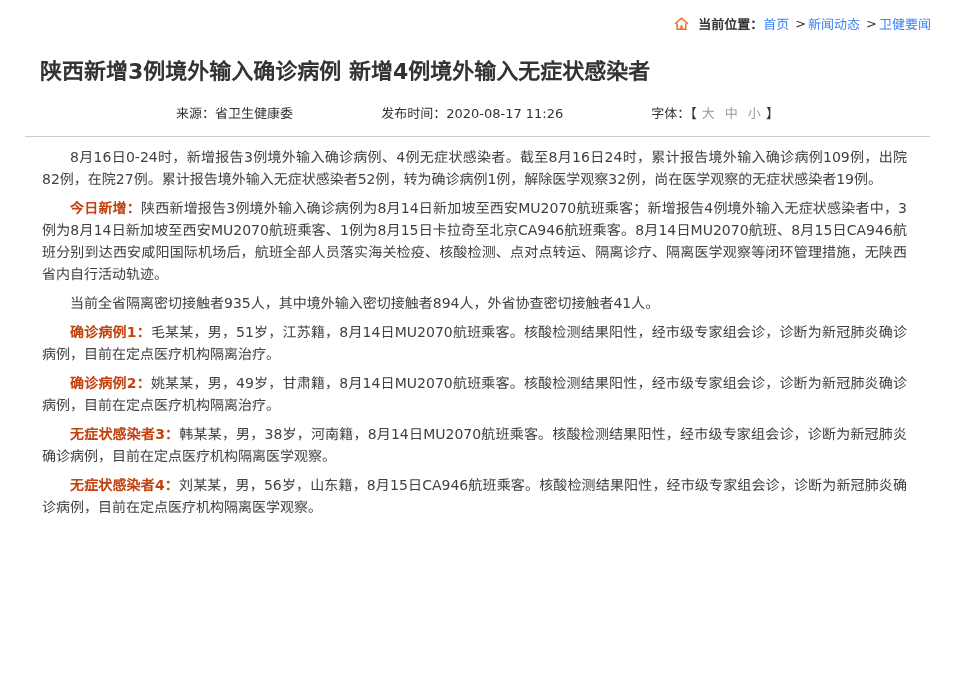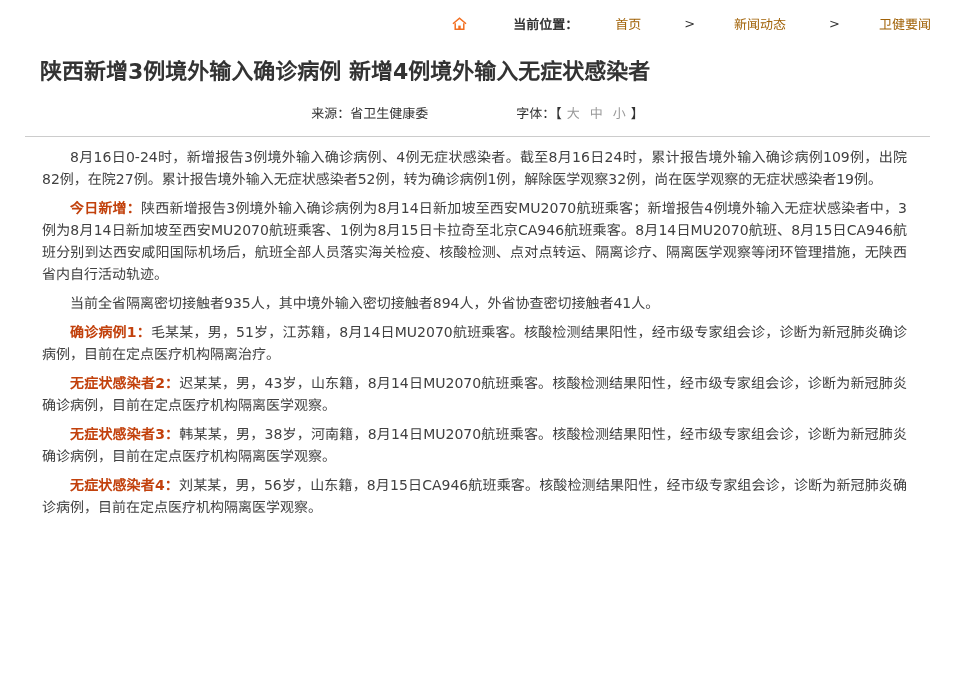--- a/index.html
+++ b/index.html
@@ -1,25 +1,25 @@
 <!DOCTYPE html>
 <html lang="zh-CN"><head>
 <meta charset="utf-8">
 <style>
   html,body{margin:0;padding:0;background:#ffffff;}
   body{font-family:"DejaVu Sans","Liberation Sans",sans-serif;}
   .page{position:relative;width:955px;height:682px;background:#ffffff;overflow:hidden;}
 
   
   .breadcrumb-row{display:flex;justify-content:flex-end;align-items:center;
-    padding:14px 24px 0 0;font-size:13px;color:#333;gap:37px;}
+    padding:14px 24px 0 0;font-size:13px;color:#333;}
   .home-icon{display:inline-flex;align-items:center;margin-right:9px;}
   .home-icon svg{display:block;}
   .bc-label{font-weight:bold;color:#333;}
-  .bc-link{color:#a16207;text-decoration:none;cursor:pointer;font-family:Liberation Serif, serif;}
+  .bc-link{color:#3b82f6;text-decoration:none;cursor:pointer;font-family:Liberation Serif, serif;}
   .bc-sep{margin:0 2px 0 6px;color:#333;}
 
   
   .title{margin:25px 40px 0;text-align:left;font-size:22px;line-height:28px;
     color:#333;font-weight:bold;}
   .meta{display:flex;justify-content:center;align-items:center;gap:88px;
     margin-top:17px;font-size:13px;color:#333;}
   .meta-item{white-space:nowrap;}
   .bracket{color:#333;}
   .fs-btn{color:#999;margin:0 5px;cursor:pointer;}
@@ -50,28 +50,29 @@
     <span class="bc-sep">&gt;</span>
     <a class="bc-link">新闻动态</a>
     <span class="bc-sep">&gt;</span>
     <a class="bc-link">卫健要闻</a>
   </div>
 
   <h1 class="title">陕西新增3例境外输入确诊病例 新增4例境外输入无症状感染者</h1>
 
   <div class="meta">
     <span class="meta-item"><span>来源：</span><span>省卫生健康委</span></span>
+    <span class="meta-item"><span>发布时间：</span><span>2020-08-17 11:26</span></span>
     <span class="meta-item"><span>字体：</span><span class="bracket">【</span><span class="fs-btn">大</span><span class="fs-btn">中</span><span class="fs-btn">小</span><span class="bracket">】</span></span>
   </div>
 
   <hr class="divider">
 
   <div class="content">
     <p><span class="lead"></span><span>8月16日0-24时，新增报告3例境外输入确诊病例、4例无症状感染者。截至8月16日24时，累计报告境外输入确诊病例109例，出院82例，在院27例。累计报告境外输入无症状感染者52例，转为确诊病例1例，解除医学观察32例，尚在医学观察的无症状感染者19例。</span></p>
     <p><span class="lead">今日新增：</span><span>陕西新增报告3例境外输入确诊病例为8月14日新加坡至西安MU2070航班乘客；新增报告4例境外输入无症状感染者中，3例为8月14日新加坡至西安MU2070航班乘客、1例为8月15日卡拉奇至北京CA946航班乘客。8月14日MU2070航班、8月15日CA946航班分别到达西安咸阳国际机场后，航班全部人员落实海关检疫、核酸检测、点对点转运、隔离诊疗、隔离医学观察等闭环管理措施，无陕西省内自行活动轨迹。</span></p>
     <p><span class="lead"></span><span>当前全省隔离密切接触者935人，其中境外输入密切接触者894人，外省协查密切接触者41人。</span></p>
     <p><span class="lead">确诊病例1：</span><span>毛某某，男，51岁，江苏籍，8月14日MU2070航班乘客。核酸检测结果阳性，经市级专家组会诊，诊断为新冠肺炎确诊病例，目前在定点医疗机构隔离治疗。</span></p>
-    <p><span class="lead">无症状感染者2：</span><span>迟某某，男，43岁，山东籍，8月14日MU2070航班乘客。核酸检测结果阳性，经市级专家组会诊，诊断为新冠肺炎确诊病例，目前在定点医疗机构隔离医学观察。</span></p>
+    <p><span class="lead">确诊病例2：</span><span>姚某某，男，49岁，甘肃籍，8月14日MU2070航班乘客。核酸检测结果阳性，经市级专家组会诊，诊断为新冠肺炎确诊病例，目前在定点医疗机构隔离治疗。</span></p>
     <p><span class="lead">无症状感染者3：</span><span>韩某某，男，38岁，河南籍，8月14日MU2070航班乘客。核酸检测结果阳性，经市级专家组会诊，诊断为新冠肺炎确诊病例，目前在定点医疗机构隔离医学观察。</span></p>
     <p><span class="lead">无症状感染者4：</span><span>刘某某，男，56岁，山东籍，8月15日CA946航班乘客。核酸检测结果阳性，经市级专家组会诊，诊断为新冠肺炎确诊病例，目前在定点医疗机构隔离医学观察。</span></p>
   </div>
 
 </div>
 
 </body></html>

